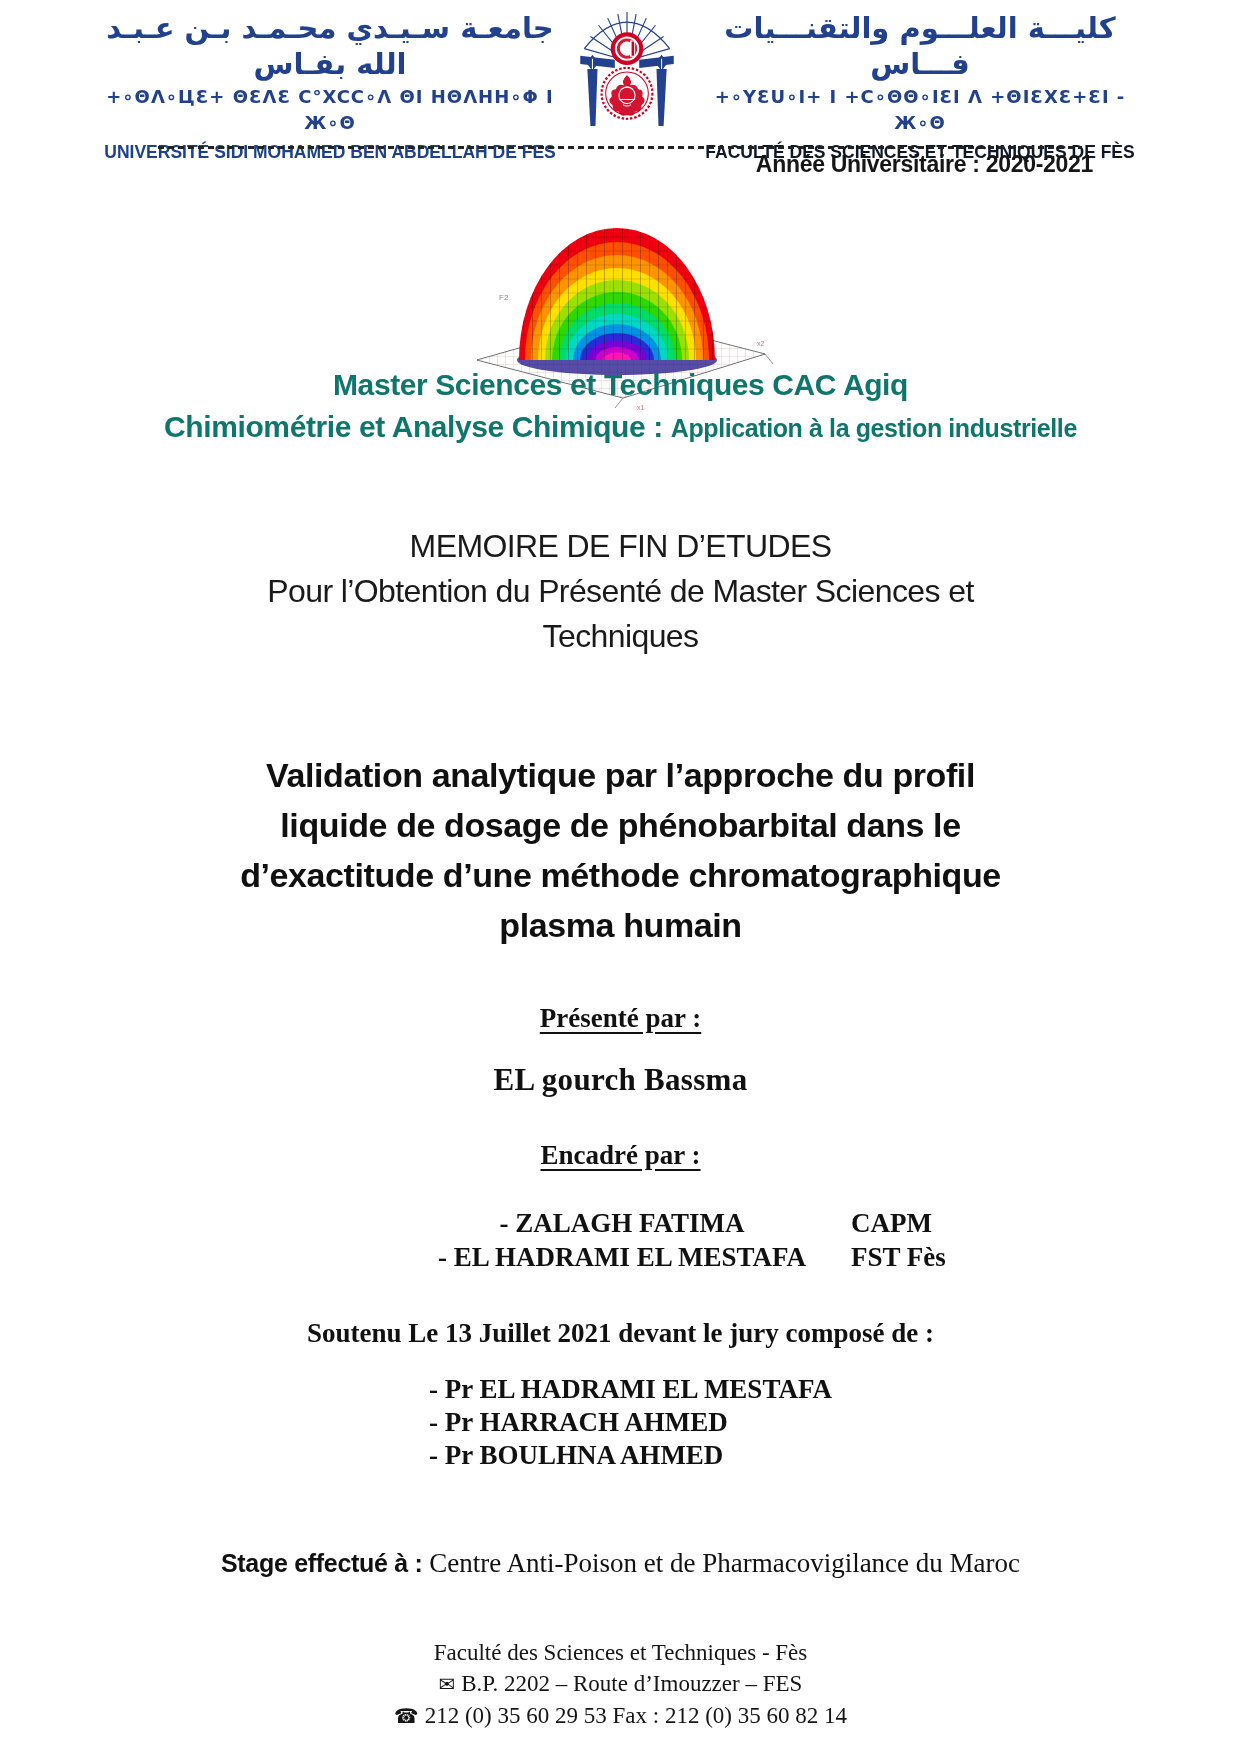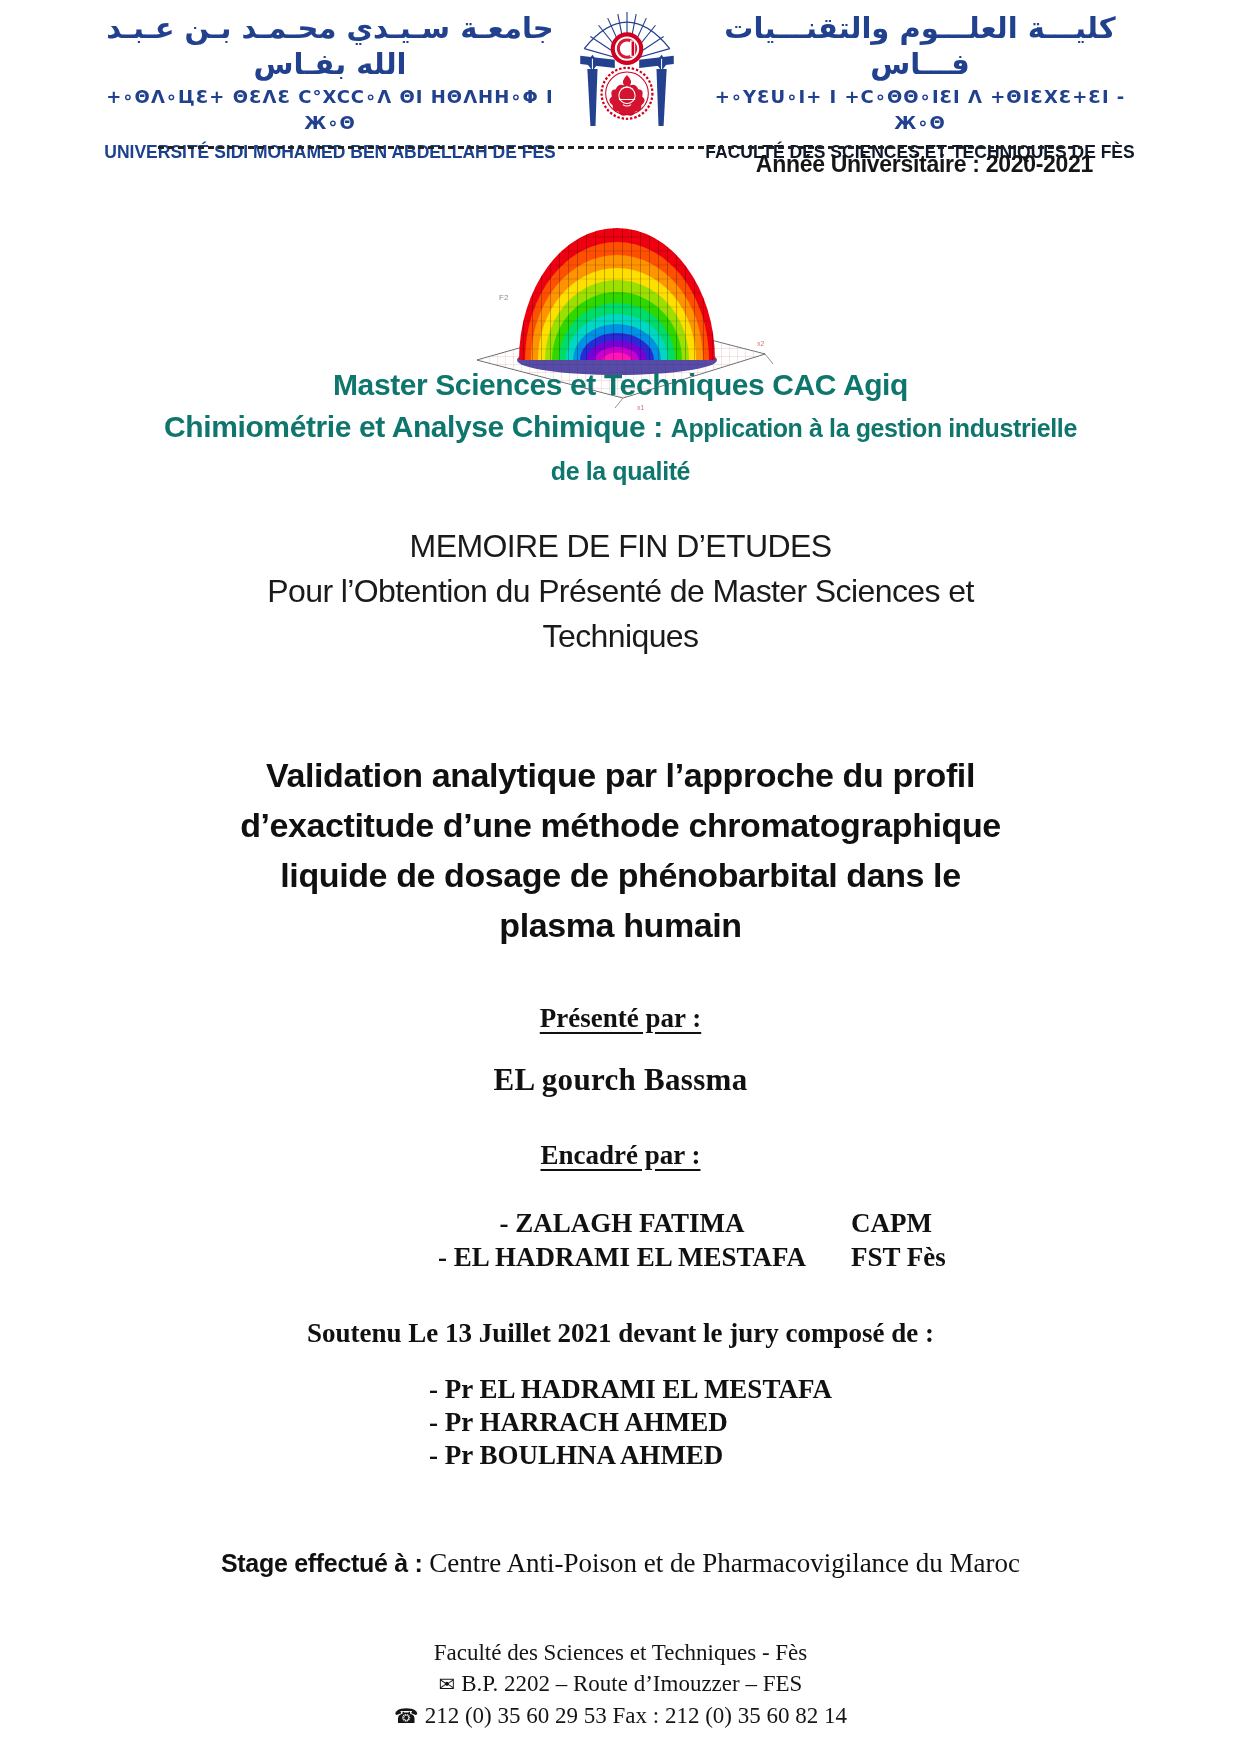--- a/index.html
+++ b/index.html
@@ -168,33 +168,32 @@
 
       <text x="34" y="112" font-size="8" fill="#8a8a8a" font-family="Liberation Sans, sans-serif">F2</text>
       <text x="292" y="158" font-size="7" fill="#d07878" font-family="Liberation Sans, sans-serif">x2</text>
       <text x="172" y="222" font-size="7" fill="#d07878" font-family="Liberation Sans, sans-serif">x1</text>
     </svg>
   </div>
 
   <div class="program">
     <div class="program-l1">Master Sciences et Techniques CAC Agiq</div>
     <div class="program-l2"><span>Chimiométrie et Analyse Chimique : </span><span class="sub">Application à la gestion industrielle</span></div>
-    <div class="program-l3">de la qualité</div>
   </div>
 
   <div class="memoire">
     <div>MEMOIRE DE FIN D’ETUDES</div>
     <div>Pour l’Obtention du Présenté de Master Sciences et</div>
     <div>Techniques</div>
   </div>
 
   <div class="thesis">
     <div>Validation analytique par l’approche du profil</div>
+    <div>liquide de dosage de phénobarbital dans le</div>
     <div>d’exactitude d’une méthode chromatographique</div>
-    <div>liquide de dosage de phénobarbital dans le</div>
     <div>plasma humain</div>
   </div>
 
   <div class="presente serif">
     <span>Présenté par :</span>
   </div>
   <div class="candidate serif">EL gourch Bassma</div>
 
   <div class="encadre serif">
     <span>Encadré par :</span>

